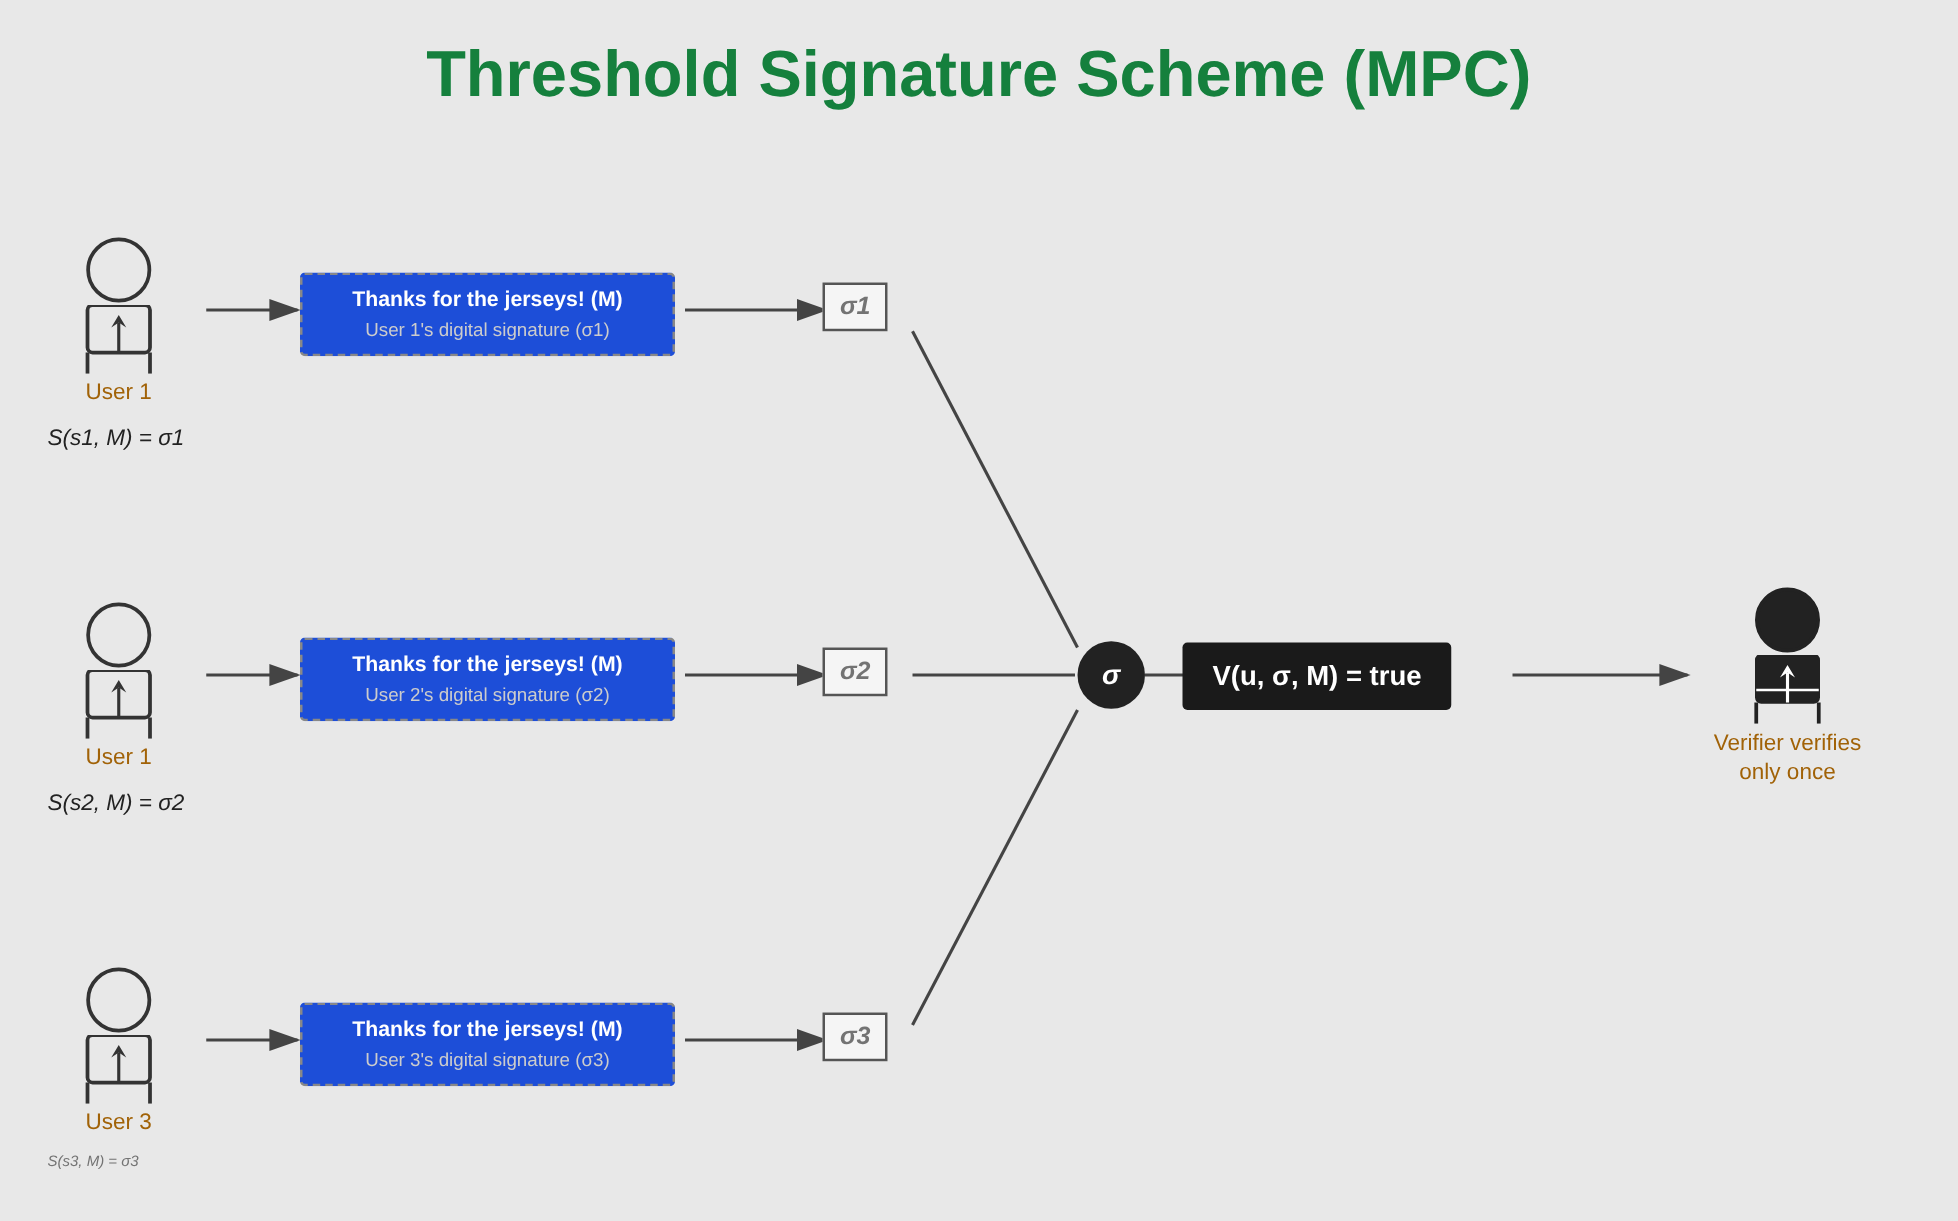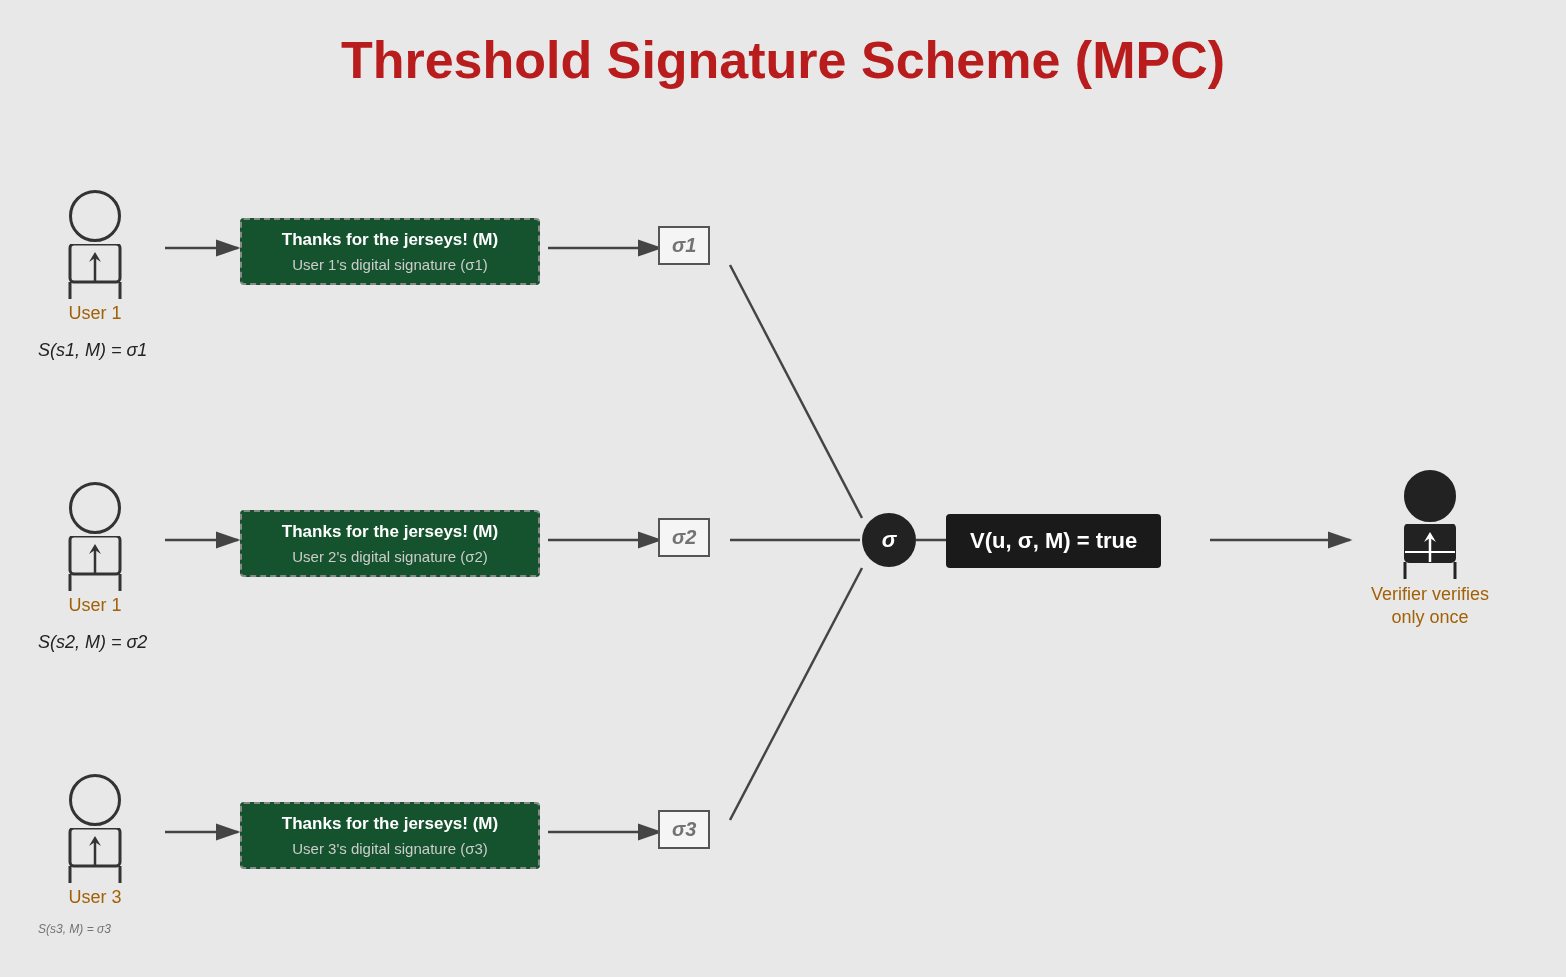--- a/index.html
+++ b/index.html
@@ -12,21 +12,21 @@
       overflow: hidden;
       position: relative;
     }
 
     .page-title {
       text-align: center;
       font-size: 52px;
       font-weight: bold;
       padding-top: 30px;
       padding-bottom: 20px;
-      color: #b91c1c;
+      color: #15803d;
     }
 
     .diagram-container {
       position: relative;
       width: 100%;
       height: calc(977px - 120px);
     }
 
     
     .user-figure {
@@ -64,21 +64,21 @@
     .user-label {
       font-size: 18px;
       color: #a16207;
       margin-top: 4px;
       font-weight: normal;
     }
 
     
     .msg-box {
       position: absolute;
-      background: #14532d;
+      background: #1d4ed8;
       border: 2px dashed #888;
       border-radius: 4px;
       padding: 10px 18px;
       display: flex;
       flex-direction: column;
       align-items: center;
       gap: 6px;
     }
 
     .msg-title {

